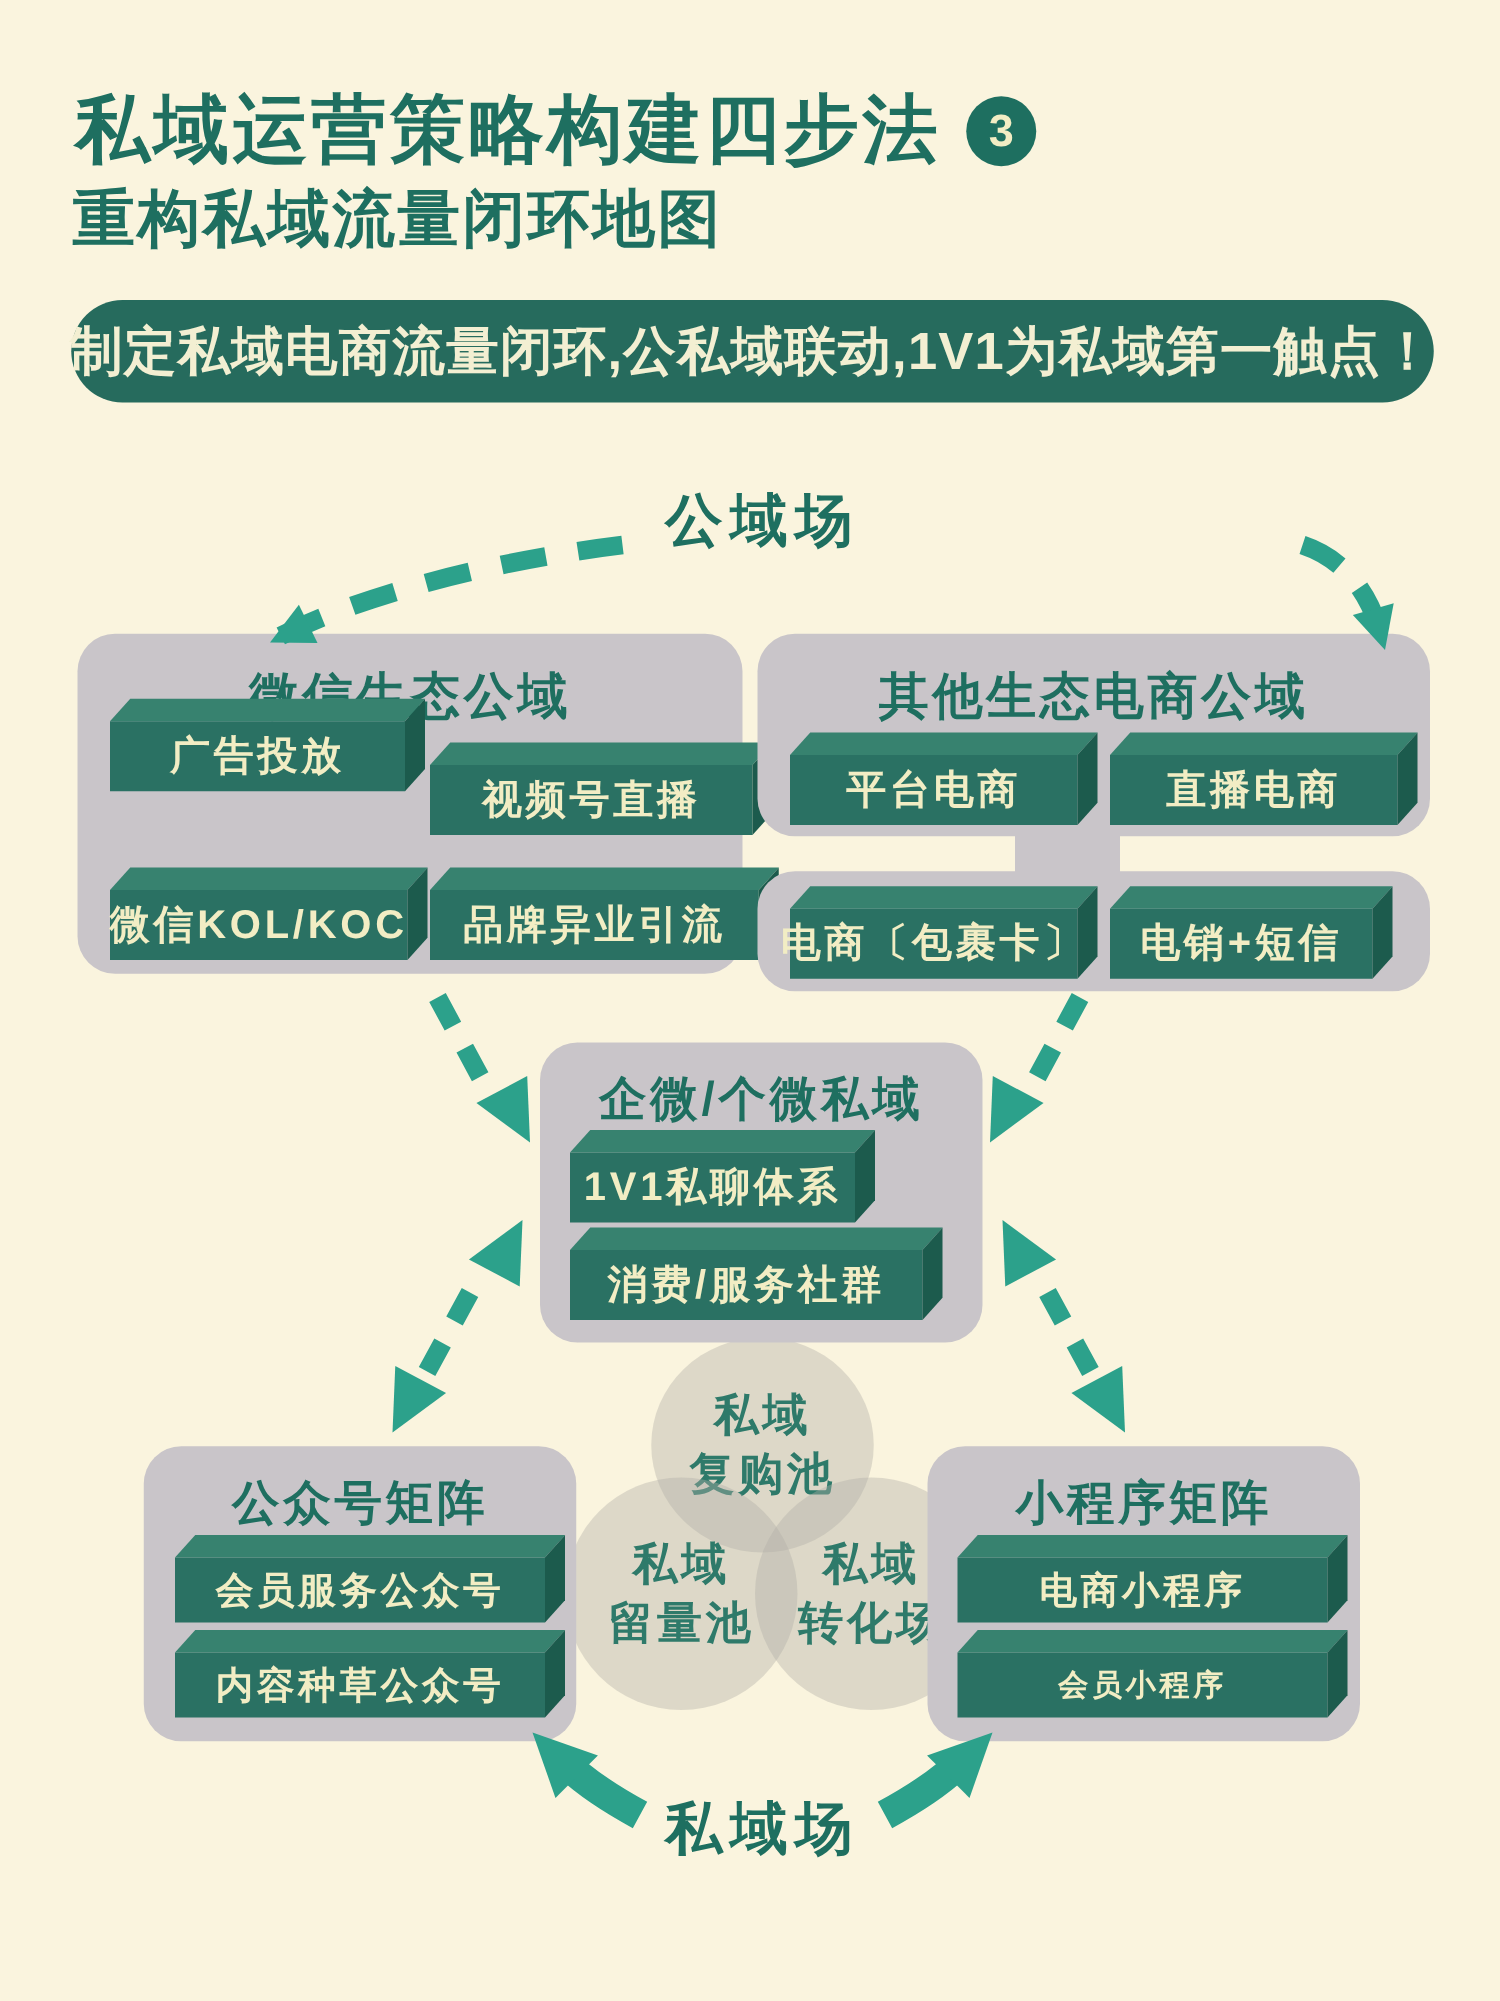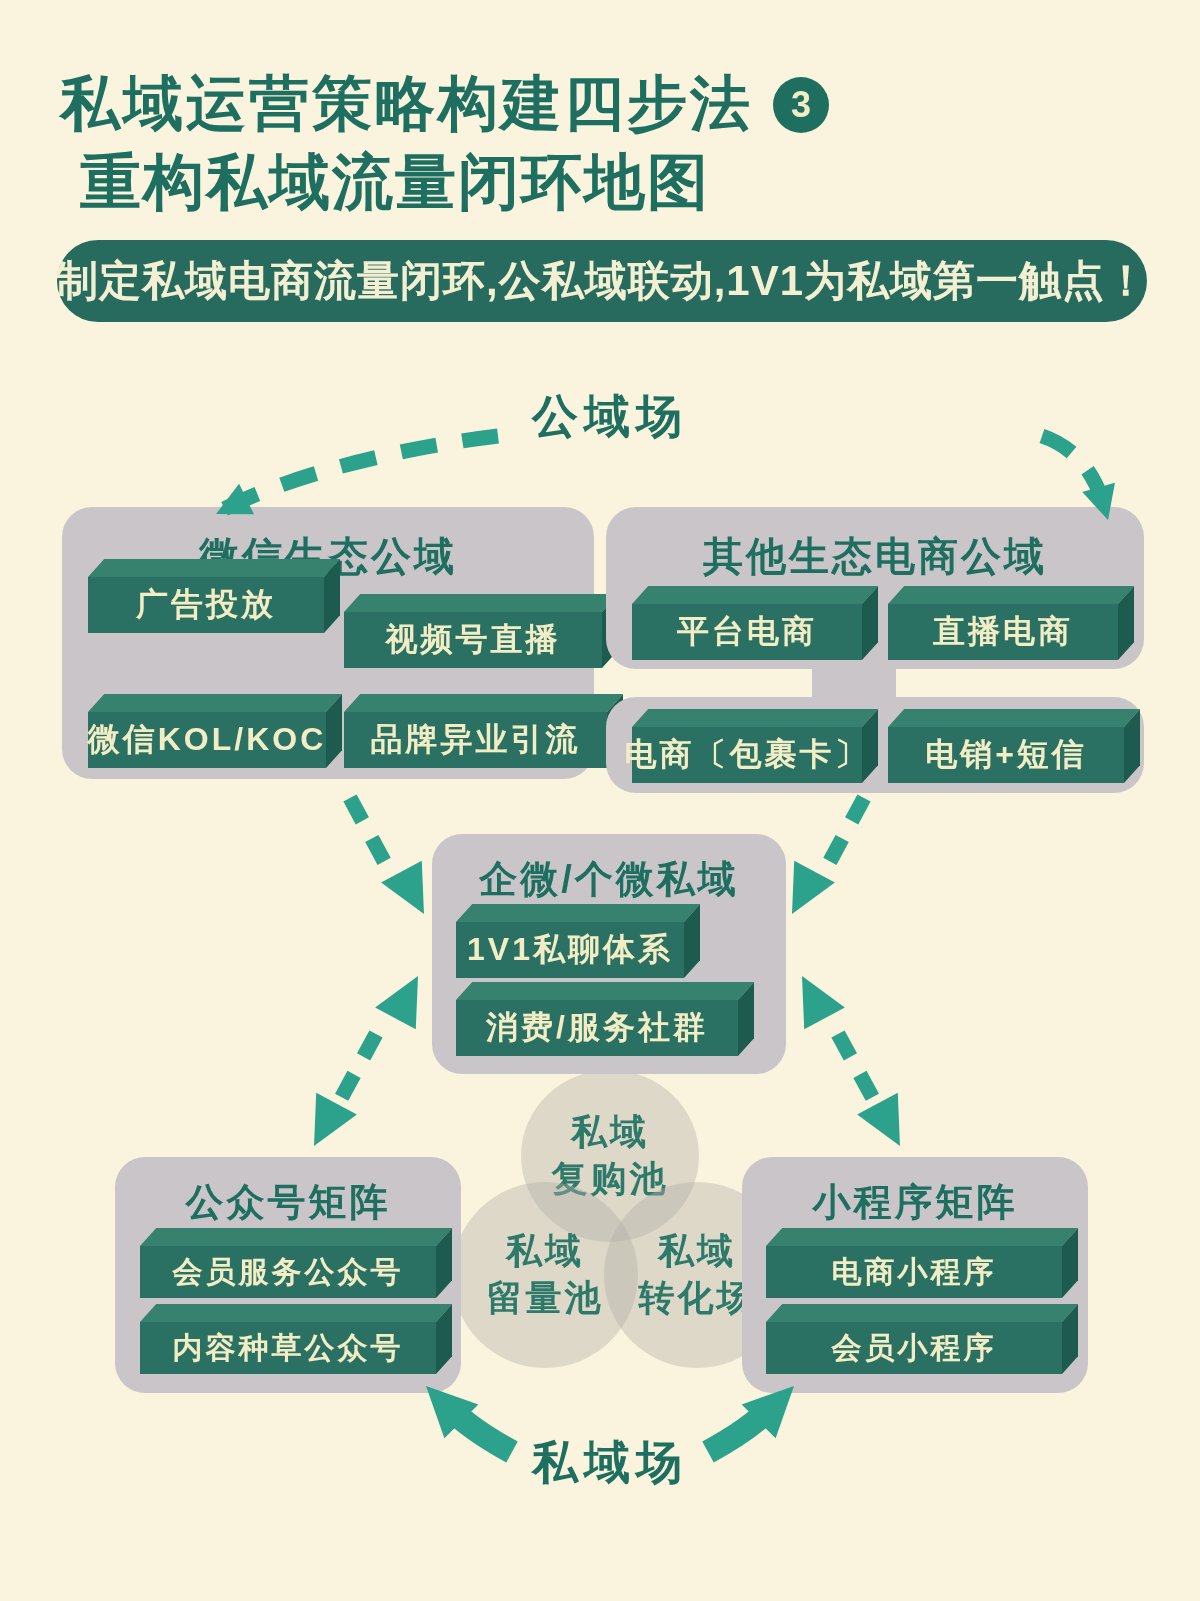--- a/index.html
+++ b/index.html
@@ -18,21 +18,21 @@
   body{background:#ddd;font-family:"Liberation Sans",sans-serif;}
   .canvas{
     position:relative;width:1200px;height:1601px;margin:0 auto;
     background:var(--bg);overflow:hidden;font-weight:bold;
   }
   
   .title-row{position:absolute;left:60px;top:64px;display:flex;align-items:center;gap:20px;}
   .title-main{font-size:60px;color:var(--deep);letter-spacing:3px;}
   .step-badge{width:56px;height:56px;border-radius:50%;background:var(--deep);
     color:var(--cream);font-size:36px;display:flex;align-items:center;justify-content:center;}
-  .subtitle{position:absolute;left:58px;top:142px;font-size:61px;color:var(--deep);letter-spacing:2px;margin-left:22px;}
+  .subtitle{position:absolute;left:58px;top:142px;font-size:50px;color:var(--deep);letter-spacing:2px;}
   .banner{position:absolute;left:57px;top:240px;width:1090px;height:82px;border-radius:41px;
     background:var(--banner);color:#F3EFD2;font-size:42px;display:flex;align-items:center;
     justify-content:center;letter-spacing:1px;white-space:nowrap;}
   
   .field-label{position:absolute;color:var(--deep);font-size:46px;letter-spacing:6px;
     width:400px;text-align:center;}
   .field-label.top{left:410px;top:386px;}
   .field-label.bottom{left:410px;top:1432px;}
   
   .panel{position:absolute;background:var(--panel);border-radius:30px;}
@@ -97,39 +97,39 @@
   <div class="blk" style="left:344px;top:712px;width:263px;">品牌异业引流</div>
 
   <div class="panel" style="left:606px;top:507px;width:538px;height:162px;">
     <div class="panel-title" style="top:22px;">其他生态电商公域</div>
   </div>
   <div class="panel" style="left:812px;top:650px;width:84px;height:60px;border-radius:0;"></div>
   <div class="panel" style="left:606px;top:697px;width:538px;height:96px;"></div>
   <div class="blk" style="left:632px;top:604px;width:230px;">平台电商</div>
   <div class="blk" style="left:888px;top:604px;width:230px;">直播电商</div>
   <div class="blk" style="left:632px;top:727px;width:230px;">电商〔包裹卡〕</div>
-  <div class="blk" style="left:888px;top:727px;width:236px;">电销+短信</div>
+  <div class="blk" style="left:888px;top:727px;width:210px;">电销+短信</div>
 
   <div class="panel" style="left:432px;top:834px;width:354px;height:240px;">
     <div class="panel-title" style="top:20px;font-size:38px;">企微/个微私域</div>
   </div>
   <div class="blk" style="left:456px;top:922px;width:228px;">1V1私聊体系</div>
   <div class="blk" style="left:456px;top:1000px;width:282px;">消费/服务社群</div>
 
   <div class="panel" style="left:115px;top:1157px;width:346px;height:236px;">
     <div class="panel-title" style="top:20px;font-size:38px;">公众号矩阵</div>
   </div>
   <div class="blk" style="left:140px;top:1246px;width:296px;height:52px;font-size:30px;">会员服务公众号</div>
   <div class="blk" style="left:140px;top:1322px;width:296px;height:52px;font-size:30px;">内容种草公众号</div>
 
   <div class="panel" style="left:742px;top:1157px;width:346px;height:236px;">
     <div class="panel-title" style="top:20px;font-size:38px;">小程序矩阵</div>
   </div>
   <div class="blk" style="left:766px;top:1246px;width:296px;height:52px;font-size:30px;">电商小程序</div>
-  <div class="blk" style="left:766px;top:1322px;width:296px;height:52px;font-size:30px;font-family:Liberation Mono, monospace;">会员小程序</div>
+  <div class="blk" style="left:766px;top:1322px;width:296px;height:52px;font-size:24px;font-family:Liberation Mono, monospace;">会员小程序</div>
 
   <svg class="overlay" width="1200" height="1601" viewBox="0 0 1200 1601">
     <g stroke="#2CA18B" fill="#2CA18B">
 
       <path d="M 498 436 C 400 448 293 474 222 510" fill="none" stroke-width="15" stroke-dasharray="36 26"></path>
       <g transform="translate(216,514) rotate(154)">
           <polygon points="0,0 -34,-17 -34,17" stroke="none"></polygon>
         </g>
       <path d="M 1042 436 C 1078 448 1098 478 1106 514" fill="none" stroke-width="15" stroke-dasharray="34 24"></path>
       <g transform="translate(1108,520) rotate(74)">

